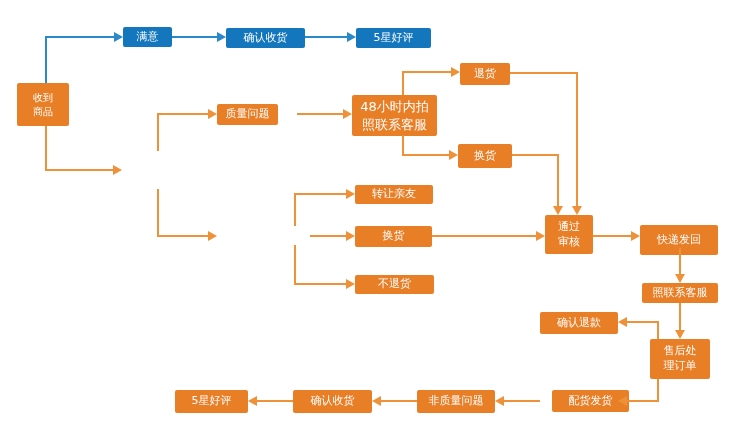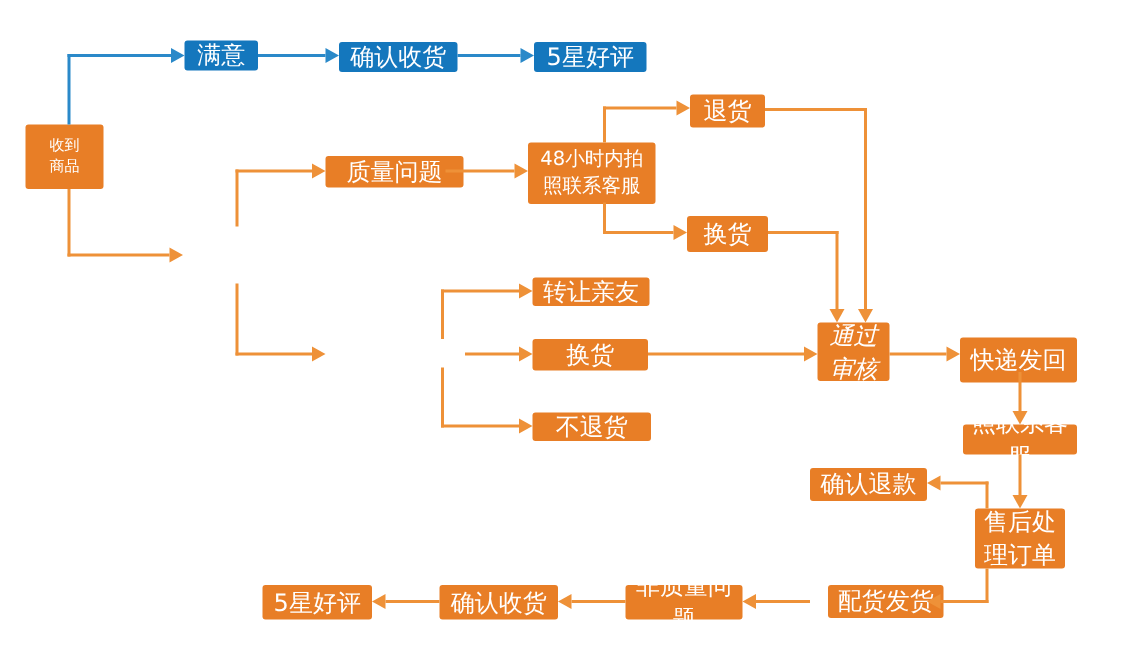--- a/index.html
+++ b/index.html
@@ -13,21 +13,21 @@
     position:relative;
     width:750px;height:438px;
     background:#ffffff;
     font-family:"DejaVu Sans","Liberation Sans",sans-serif;
     overflow:hidden;
   }
   .node{
     position:absolute;
     display:flex;align-items:center;justify-content:center;
     color:#ffffff;
-    font-size:16px;
+    font-size:11px;
     line-height:1.35;
     text-align:center;
     white-space:pre-line;
     border-radius:2px;
     box-sizing:border-box;
   }
   .node.blue{background:var(--blue-box);}
   .node.orange{background:var(--orange-box);}
   .fs13{font-size:13px;}
   .fs15{font-size:10px;}
@@ -45,29 +45,29 @@
 </head>
 <body>
 
 <div class="canvas">
 
   <div class="node orange fs15" style="left:17px;top:83px;width:52px;height:43px;">收到
 商品</div>
   <div class="node blue" style="left:123px;top:27px;width:49px;height:20px;">满意</div>
   <div class="node blue" style="left:226px;top:28px;width:79px;height:20px;">确认收货</div>
   <div class="node blue" style="left:356px;top:28px;width:75px;height:20px;">5星好评</div>
-  <div class="node orange" style="left:217px;top:104px;width:92px;height:21px;">质量问题</div>
+  <div class="node orange" style="left:217px;top:104px;width:61px;height:21px;">质量问题</div>
   <div class="node orange fs13" style="left:352px;top:95px;width:85px;height:41px;">48小时内拍
 照联系客服</div>
   <div class="node orange" style="left:460px;top:63px;width:50px;height:22px;">退货</div>
   <div class="node orange" style="left:458px;top:144px;width:54px;height:24px;">换货</div>
   <div class="node orange" style="left:355px;top:185px;width:78px;height:19px;">转让亲友</div>
   <div class="node orange" style="left:355px;top:226px;width:77px;height:21px;">换货</div>
   <div class="node orange" style="left:355px;top:275px;width:79px;height:19px;">不退货</div>
-  <div class="node orange" style="left:545px;top:215px;width:48px;height:39px;font-style:italic;">通过
+  <div class="node orange" style="left:545px;top:215px;width:48px;height:39px;">通过
 审核</div>
   <div class="node orange" style="left:640px;top:225px;width:78px;height:30px;">快递发回</div>
   <div class="node orange" style="left:642px;top:283px;width:76px;height:20px;">照联系客服</div>
   <div class="node orange" style="left:540px;top:312px;width:78px;height:22px;">确认退款</div>
   <div class="node orange" style="left:650px;top:339px;width:60px;height:40px;">售后处
 理订单</div>
   <div class="node orange" style="left:552px;top:390px;width:77px;height:22px;">配货发货</div>
   <div class="node orange" style="left:417px;top:390px;width:78px;height:23px;">非质量问题</div>
   <div class="node orange" style="left:293px;top:390px;width:79px;height:23px;">确认收货</div>
   <div class="node orange" style="left:175px;top:390px;width:73px;height:23px;">5星好评</div>

